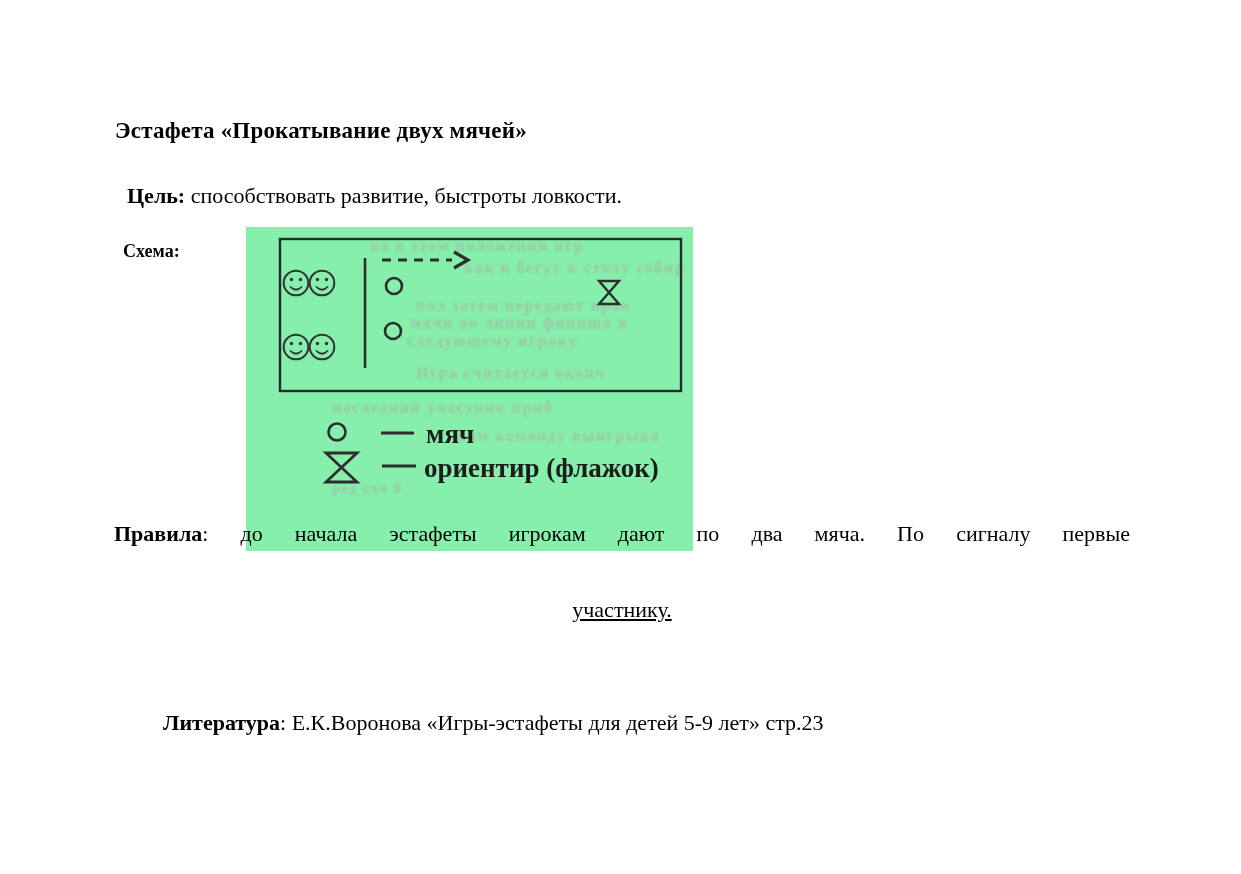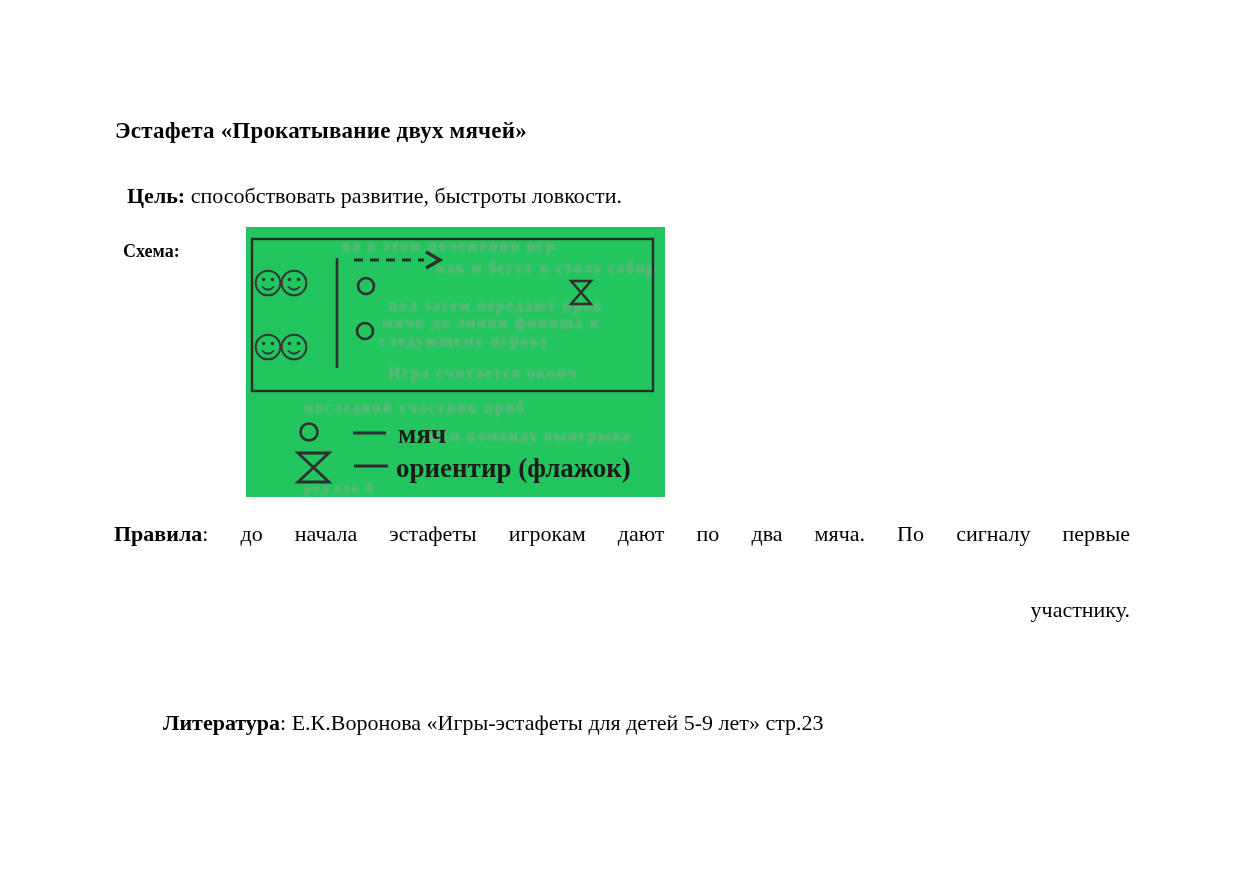--- a/index.html
+++ b/index.html
@@ -7,29 +7,30 @@
     width:1241px;height:874px;background:#ffffff;position:relative;
     font-family:"Liberation Serif","DejaVu Serif",serif;color:#000;
     overflow:hidden;
   }
   .abs{position:absolute;}
   .title{left:115px;top:118px;font-size:23px;font-weight:bold;letter-spacing:.2px;}
   .goal{left:115px;top:183px;font-size:22px;margin-left:12px;}
   .goal .lbl{font-weight:bold;}
   .schema-label{left:115px;top:241px;font-size:18px;font-weight:bold;margin-left:8px;}
   .scan{
-    left:246px;top:227px;width:419px;height:270px;
-    background:#22c55e;
+    left:246px;top:227px;width:419px;height:324px;
+    background:#86efac;
+    padding-left:28px;
   }
   .scan svg{display:block;}
   .rules{left:114px;top:515px;width:1016px;font-size:22px;line-height:38px;}
   .rules .lbl{font-weight:bold;}
   .jline{text-align:justify;}
   .jline::after{content:"";display:inline-block;width:100%;height:0;}
-  .lastline{text-align:right;}
+  .lastline{text-align:center;text-decoration:underline;}
   .lit{left:115px;top:710px;font-size:22px;}
   .lit .lbl{font-weight:bold;margin-left:48px;}
   .ghost{
     font-family:"Liberation Serif","DejaVu Serif",serif;
     font-weight:bold;letter-spacing:1.5px;
   }
   .legend-text{
     font-family:"Liberation Serif","DejaVu Serif",serif;
     font-weight:bold;
   }

